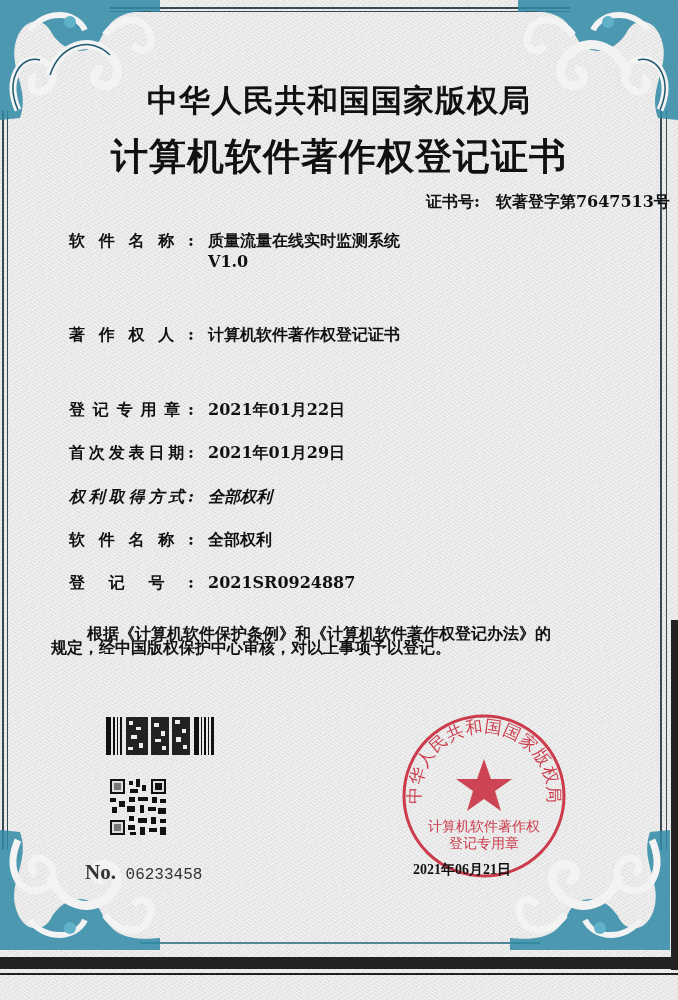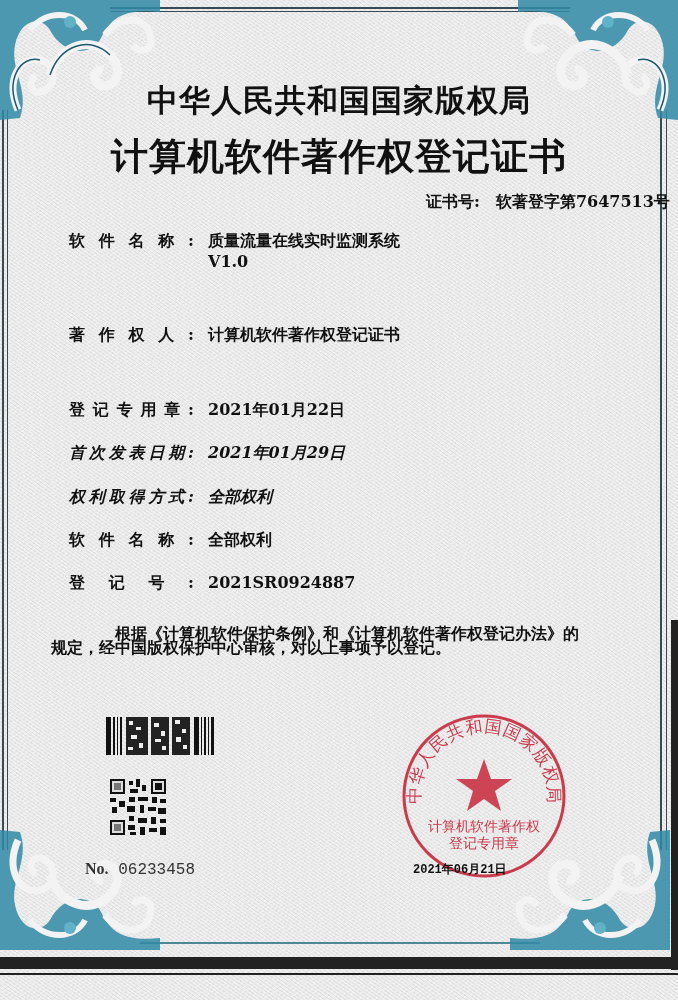--- a/index.html
+++ b/index.html
@@ -26,22 +26,22 @@
     background-repeat: repeat-y; }
   .title1 { left:0; width:678px; top:80px; text-align:center; font-size:31px; font-weight:bold; letter-spacing:1px; font-family:"DejaVu Sans", sans-serif; }
   .title2 { left:0; width:678px; top:132px; text-align:center; font-size:37px; font-weight:bold; letter-spacing:1px; font-family:Liberation Serif, serif; }
   .certno { left:426px; top:192px; font-size:16px; font-weight:bold; font-family:"DejaVu Serif", serif; white-space:nowrap; }
   .certno .gap { display:inline-block; width:16px; }
   .row { position:absolute; left:69px; font-size:16px; font-weight:bold; font-family:"DejaVu Serif", serif; white-space:nowrap; }
   .row .label { display:inline-block; width:125px; text-align:justify; text-align-last:justify; }
   .row .value { position:absolute; left:139px; top:0; }
   .para { position:absolute; font-size:16px; font-weight:bold; font-family:"DejaVu Serif", serif; white-space:nowrap; }
   .serial { left:85px; top:860px; font-size:16px; font-family:"Liberation Mono", monospace; color:#333; white-space:nowrap; }
-  .serial .no { font-family:"Liberation Serif", serif; font-weight:bold; font-size:16px; }
-  .issue-date { left:413px; top:861px; font-size:12px; font-weight:bold; font-family:Liberation Mono, monospace; white-space:nowrap; }
+  .serial .no { font-family:"Liberation Serif", serif; font-weight:bold; font-size:21px; }
+  .issue-date { left:413px; top:861px; font-size:14px; font-weight:bold; font-family:Liberation Serif, serif; white-space:nowrap; }
 </style>
 </head>
 <body>
 
 <div class="frame-h" style="left:110px;width:460px;top:7px;"></div>
 <div class="frame-h" style="left:110px;width:460px;top:11px;height:1px;"></div>
 <div class="frame-v" style="left:2px;top:110px;height:740px;"></div>
 <div class="frame-v" style="left:7px;top:110px;height:740px;width:1px;"></div>
 <div class="frame-v" style="left:660px;top:110px;height:740px;"></div>
 <div class="frame-v" style="left:666px;top:110px;height:740px;width:1px;"></div>
@@ -104,38 +104,38 @@
   <span class="value"><span>质量流量在线实时监测系统</span><br><span>V1.0</span></span>
 </div>
 <div class="row" style="top:313px;margin-top:12px;">
   <span class="label">著作权人:</span>
   <span class="value">计算机软件著作权登记证书</span>
 </div>
 <div class="row" style="top:400px;">
   <span class="label">登记专用章:</span>
   <span class="value">2021年01月22日</span>
 </div>
-<div class="row" style="top:443px;font-style:italic;">
+<div class="row" style="top:443px;">
   <span class="label">首次发表日期:</span>
   <span class="value">2021年01月29日</span>
 </div>
 <div class="row" style="top:487px;font-style:italic;">
   <span class="label">权利取得方式:</span>
   <span class="value">全部权利</span>
 </div>
 <div class="row" style="top:530px;">
   <span class="label">软件名称:</span>
   <span class="value">全部权利</span>
 </div>
 <div class="row" style="top:573px;">
   <span class="label">登记号:</span>
   <span class="value">2021SR0924887</span>
 </div>
 
-<div class="para" style="left:87px;top:624px;margin-left:28px;">根据《计算机软件保护条例》和《计算机软件著作权登记办法》的</div>
+<div class="para" style="left:87px;top:624px;">根据《计算机软件保护条例》和《计算机软件著作权登记办法》的</div>
 <div class="para" style="left:51px;top:638px;">规定，经中国版权保护中心审核，对以上事项予以登记。</div>
 
 <svg class="abs" style="left:106px;top:717px" width="110" height="38" viewBox="0 0 110 38">
   <rect x="0" y="0" width="5" height="38" fill="#111"></rect>
   <rect x="7" y="0" width="2" height="38" fill="#111"></rect>
   <rect x="11" y="0" width="1" height="38" fill="#111"></rect>
   <rect x="14" y="0" width="2" height="38" fill="#111"></rect>
   <rect x="20" y="0" width="22" height="38" fill="#222"></rect>
   <rect x="45" y="0" width="18" height="38" fill="#222"></rect>
   <rect x="66" y="0" width="18" height="38" fill="#222"></rect>

